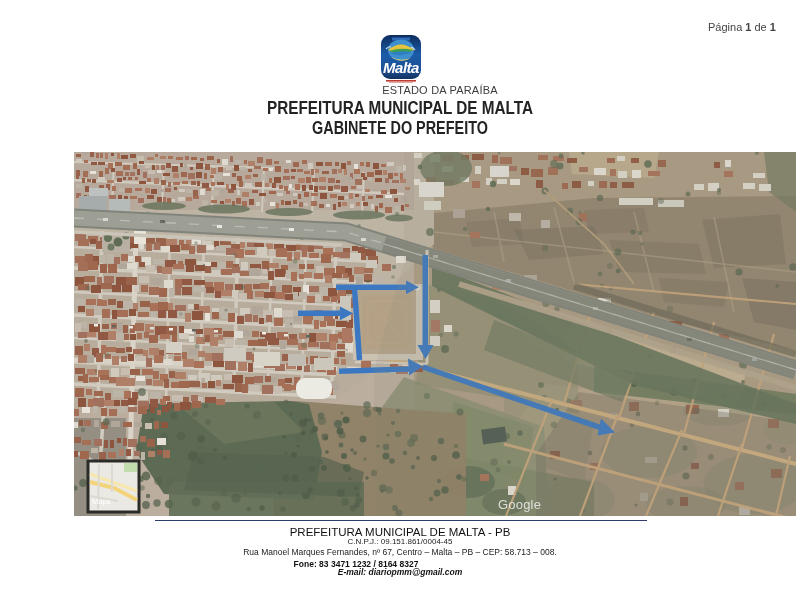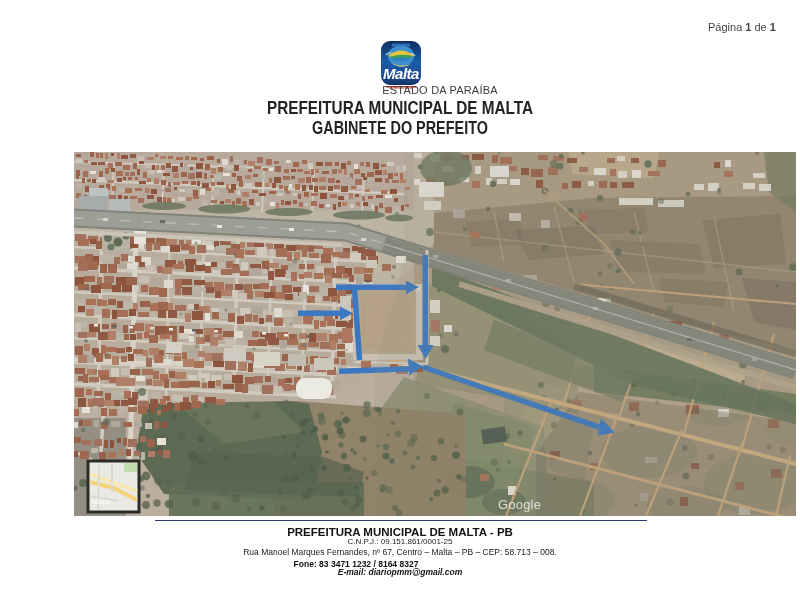--- a/index.html
+++ b/index.html
@@ -5,21 +5,21 @@
   html,body{margin:0;padding:0;background:#ffffff;}
   body{width:800px;height:613px;position:relative;overflow:hidden;
        font-family:"Liberation Sans",sans-serif;}
   .abs{position:absolute;}
 </style>
 </head>
 <body>
 
 <div class="abs" style="left:700px;top:21px;font-size:11px;color:#444;padding-left:8px;">Página <b>1</b> de <b>1</b></div>
 
-<div class="abs" style="left:380px;top:41px;width:42px;height:36px;">
+<div class="abs" style="left:380px;top:35px;width:42px;height:36px;">
 <svg width="42" height="48" viewBox="0 0 42 48">
   <defs>
     <linearGradient id="lg" x1="0" y1="0" x2="0" y2="1">
       <stop offset="0" stop-color="#0d2d5e"></stop>
       <stop offset="0.45" stop-color="#1b5ca8"></stop>
       <stop offset="0.8" stop-color="#1c4f94"></stop>
       <stop offset="1" stop-color="#12325f"></stop>
     </linearGradient>
   </defs>
   <rect x="1" y="0" width="40" height="44" rx="9" fill="url(#lg)"></rect>
@@ -1507,21 +1507,21 @@
       </g>
 
 <text x="424" y="357" font-family="Liberation Sans, sans-serif" font-size="13" fill="#ffffff" opacity="0.85" letter-spacing="0.2">Google</text>
 
 <path d="M330,0 L722,0 L722,364 L300,364 L300,218 L330,110 Z" fill="#8a8a74" opacity="0.13"></path>
 </svg>
 </div>
 
 <div class="abs" style="left:155px;top:520px;width:492px;height:1.2px;background:#2c3a6e;"></div>
 
-<div class="abs" style="left:0;top:525.5px;width:800px;text-align:center;font-size:11.5px;font-weight:bold;color:#111;">PREFEITURA MUNICIPAL DE MALTA - PB</div>
-
-<div class="abs" style="left:0;top:537px;width:800px;text-align:center;font-size:8px;color:#222;">C.N.P.J.: 09.151.861/0001-25</div>
+<div class="abs" style="left:0;top:525.5px;width:800px;text-align:center;font-size:11.5px;font-weight:normal;color:#111;">PREFEITURA MUNICIPAL DE MALTA - PB</div>
+
+<div class="abs" style="left:0;top:537px;width:800px;text-align:center;font-size:8px;color:#222;">C.N.P.J.: 09.151.861/0004-45</div>
 
 <div class="abs" style="left:0;top:547px;width:800px;text-align:center;font-size:8.5px;color:#222;">Rua Manoel Marques Fernandes, nº 67, Centro – Malta – PB – CEP: 58.713 – 008.</div>
 
 <div class="abs" style="left:0;top:559px;width:712px;text-align:center;font-size:8.5px;font-weight:bold;color:#111;">Fone: 83 3471 1232 / 8164 8327</div>
 
 <div class="abs" style="left:0;top:567px;width:800px;text-align:center;font-size:8.5px;font-weight:bold;font-style:italic;color:#111;">E-mail: diariopmm@gmail.com</div>
 
 </body></html>

